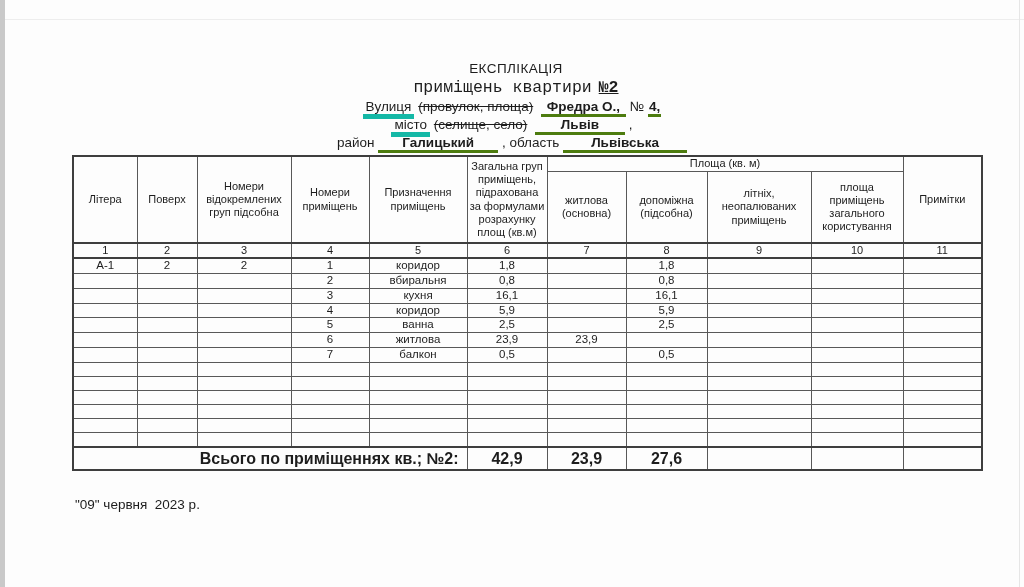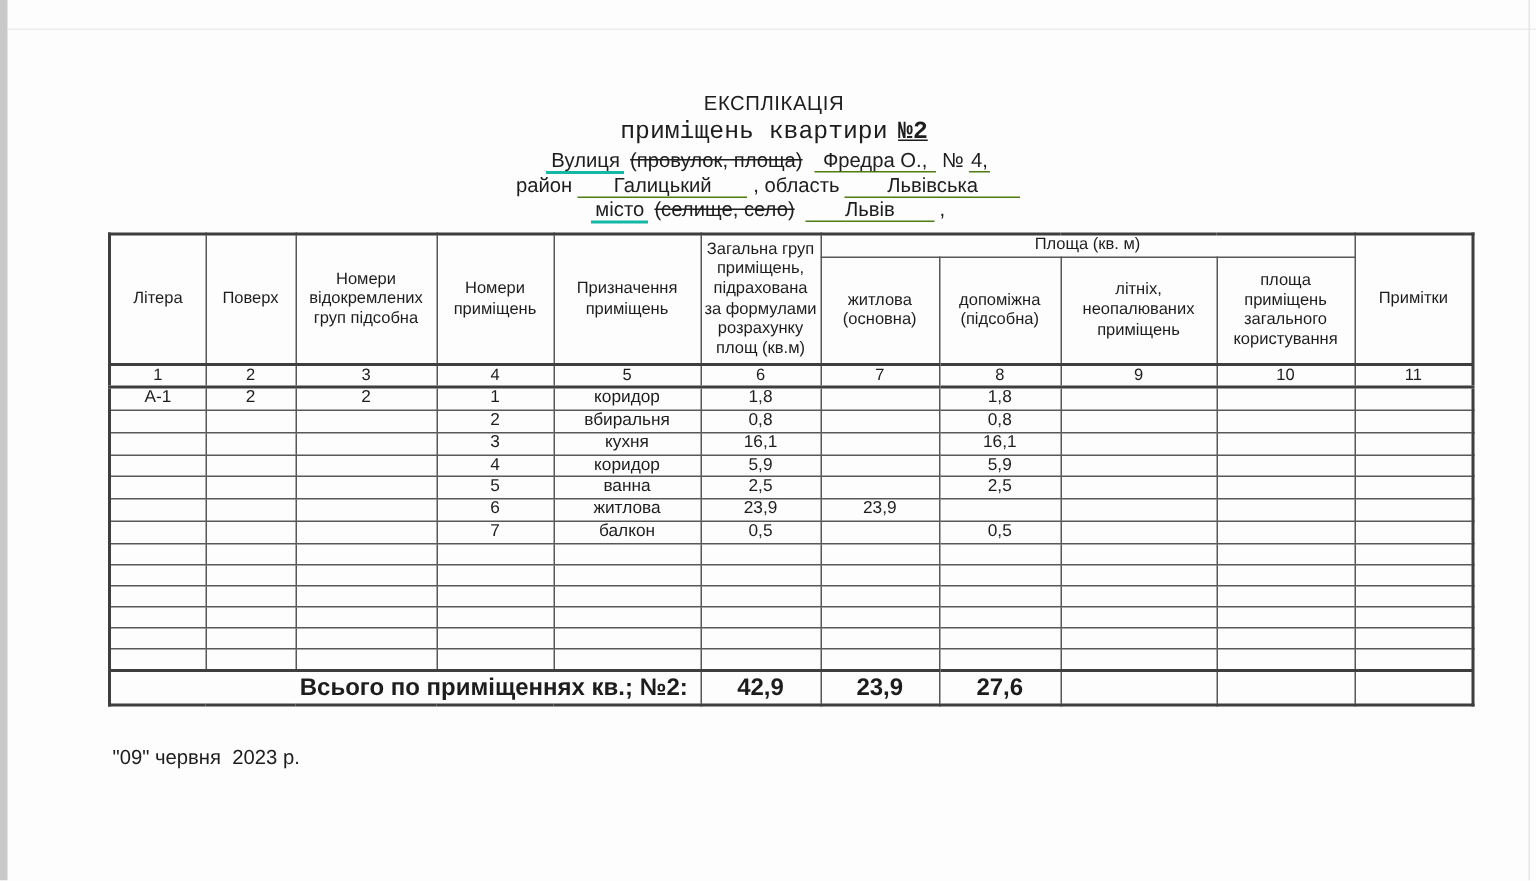--- a/index.html
+++ b/index.html
@@ -19,23 +19,23 @@
   
   .title-block { position:absolute; top:61px; left:4px; width:1024px; text-align:center; }
   .title-line1 { font-size:13.5px; letter-spacing:.4px; }
   .title-line2 { font-family:Liberation Mono, monospace; font-size:16.5px; margin-top:2px; }
   .title-line2 .apt-num { font-weight:bold; text-decoration:underline; margin-left:7px; }
 
   
   .addr-block { position:absolute; top:99px; left:0; width:1024px; text-align:center;
                 font-size:13.5px; line-height:16.5px; }
   .addr-line { white-space:nowrap; }
-  .u      { border-bottom:2px solid #14b8a6; padding:0 3px; }
+  .u      { border-bottom:5px solid #14b8a6; padding:0 3px; }
   .strike { text-decoration:line-through; }
-  .blank  { font-weight:normal; border-bottom:1px solid #4d7c0f; display:inline-block; line-height:14px; }
+  .blank  { font-weight:bold; border-bottom:3px solid #4d7c0f; display:inline-block; line-height:14px; }
   .pad-s  { padding:0 6px; }
   .pad-xs { padding:0 1px; }
   .pad-m  { padding:0 26px; }
   .pad-l  { padding:0 24px; }
   .pad-xl { padding:0 28px; }
 
   
   .doc-table {
     position:absolute; top:155px; left:72px; width:909px;
     border-collapse:collapse; table-layout:fixed;
@@ -75,30 +75,30 @@
 
 <div class="addr-block">
   <div class="addr-line">
     <span class="u">Вулиця</span>
     <span class="strike">(провулок, площа)</span>&nbsp;
     <span class="blank pad-s">Фредра О.,</span>
     <span>№</span>
     <span class="blank pad-xs">4,</span>
   </div>
   <div class="addr-line">
+    <span class="u">місто</span>
+    <span class="strike">(селище, село)</span>&nbsp;
+    <span class="blank pad-m">Львів</span>
+    <span>,</span>
+  </div>
+  <div class="addr-line">
     <span>район</span>
     <span class="blank pad-l">Галицький</span>
     <span>, область</span>
     <span class="blank pad-xl">Львівська</span>
-  </div>
-  <div class="addr-line">
-    <span class="u">місто</span>
-    <span class="strike">(селище, село)</span>&nbsp;
-    <span class="blank pad-m">Львів</span>
-    <span>,</span>
   </div>
 </div>
 
 <table class="doc-table">
   <colgroup>
     <col style="width:64px">
       <col style="width:60px">
       <col style="width:94px">
       <col style="width:78px">
     <col style="width:98px">

